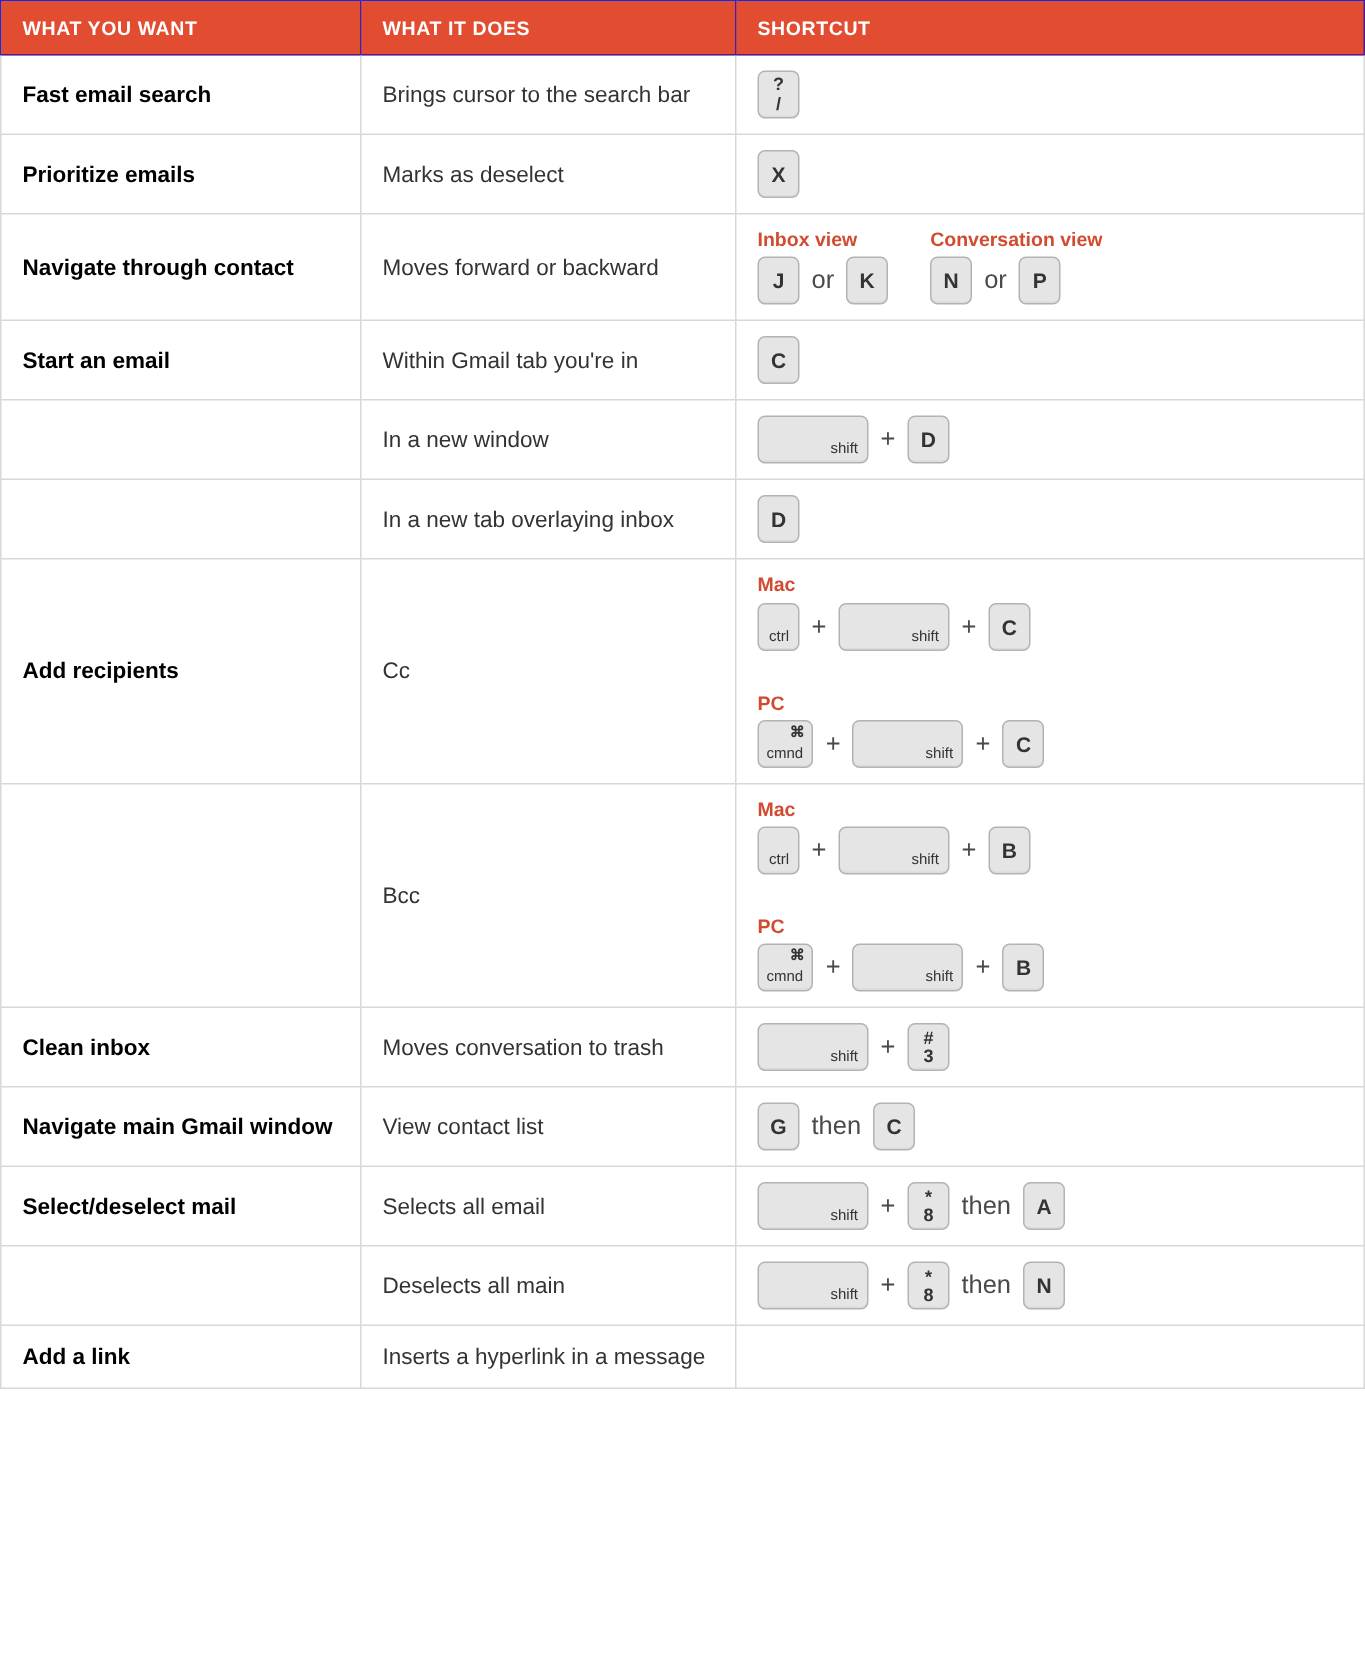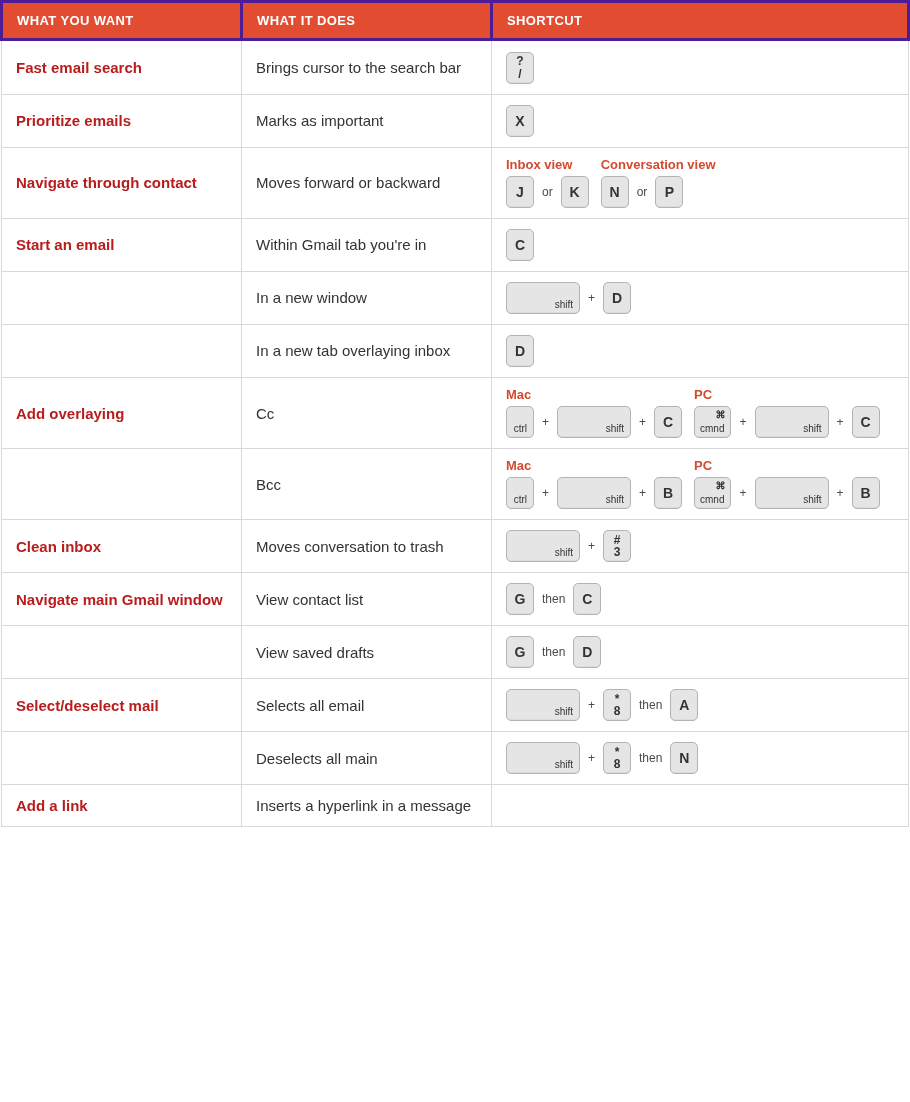--- a/index.html
+++ b/index.html
@@ -18,66 +18,66 @@
     table-layout: fixed;
   }
   th {
     background: #e24d32;
     color: #fff;
     text-align: left;
     font-weight: 700;
     font-size: 13px;
     letter-spacing: 0.4px;
     padding: 10px 14px;
-    border: 3px solid #4c1d95;
+    border: 1px solid #4c1d95;
     text-transform: uppercase;
   }
   td {
     border: 1px solid #d8d8d8;
     padding: 12px 14px;
     vertical-align: middle;
     background: #fff;
   }
   td.want {
     font-weight: 700;
-    color: #b91c1c;
+    color: #000000;
     width: 240px;
   }
   td.does {
     width: 250px;
     color: #333;
   }
   td.sc {
     padding: 10px 14px;
   }
   .field-label {
     color: #d24a30;
     font-size: 13px;
     font-weight: 700;
     margin-bottom: 4px;
     line-height: 1.1;
   }
   .group-row {
     display: flex;
     align-items: flex-start;
-    gap: 12px;
+    gap: 28px;
     flex-wrap: wrap;
   }
   .group {
     display: flex;
     flex-direction: column;
   }
   .keys {
     display: flex;
     align-items: center;
     gap: 6px;
     flex-wrap: wrap;
   }
   .joiner {
-    font-size: 12px;
+    font-size: 17px;
     color: #4a4a4a;
     padding: 0 2px;
     white-space: nowrap;
   }
   .key {
     display: inline-flex;
     flex-direction: column;
     align-items: center;
     justify-content: center;
     min-width: 28px;
@@ -150,21 +150,21 @@
       <td class="sc">
         <span class="key stack2">
           <span class="line">?</span>
           <span class="line">/</span>
         </span>
       </td>
     </tr>
 
     <tr>
       <td class="want">Prioritize emails</td>
-      <td class="does">Marks as important</td>
+      <td class="does">Marks as deselect</td>
       <td class="sc">
         <span class="key">X</span>
       </td>
     </tr>
 
     <tr>
       <td class="want">Navigate through contact</td>
       <td class="does">Moves forward or backward</td>
       <td class="sc">
         <div class="group-row">
@@ -214,21 +214,21 @@
       <td class="want"></td>
       <td class="does">In a new tab overlaying inbox</td>
       <td class="sc">
         <span class="key">D</span>
       </td>
     </tr>
 
 
 
     <tr>
-      <td class="want">Add overlaying</td>
+      <td class="want">Add recipients</td>
       <td class="does">Cc</td>
       <td class="sc">
         <div class="group-row">
           <div class="group">
             <div class="field-label">Mac</div>
             <div class="keys">
               <span class="key labeled">
                   <span class="bottom-label">ctrl</span>
                 </span>
               <span class="joiner">+</span>
@@ -318,31 +318,20 @@
       <td class="does">View contact list</td>
       <td class="sc">
         <div class="keys">
           <span class="key">G</span>
           <span class="joiner">then</span>
           <span class="key">C</span>
         </div>
       </td>
     </tr>
 
-    <tr>
-      <td class="want"></td>
-      <td class="does">View saved drafts</td>
-      <td class="sc">
-        <div class="keys">
-          <span class="key">G</span>
-          <span class="joiner">then</span>
-          <span class="key">D</span>
-        </div>
-      </td>
-    </tr>
 
 
     <tr>
       <td class="want">Select/deselect mail</td>
       <td class="does">Selects all email</td>
       <td class="sc">
         <div class="keys">
           <span class="key wide labeled">
               <span class="bottom-label">shift</span>
             </span>

